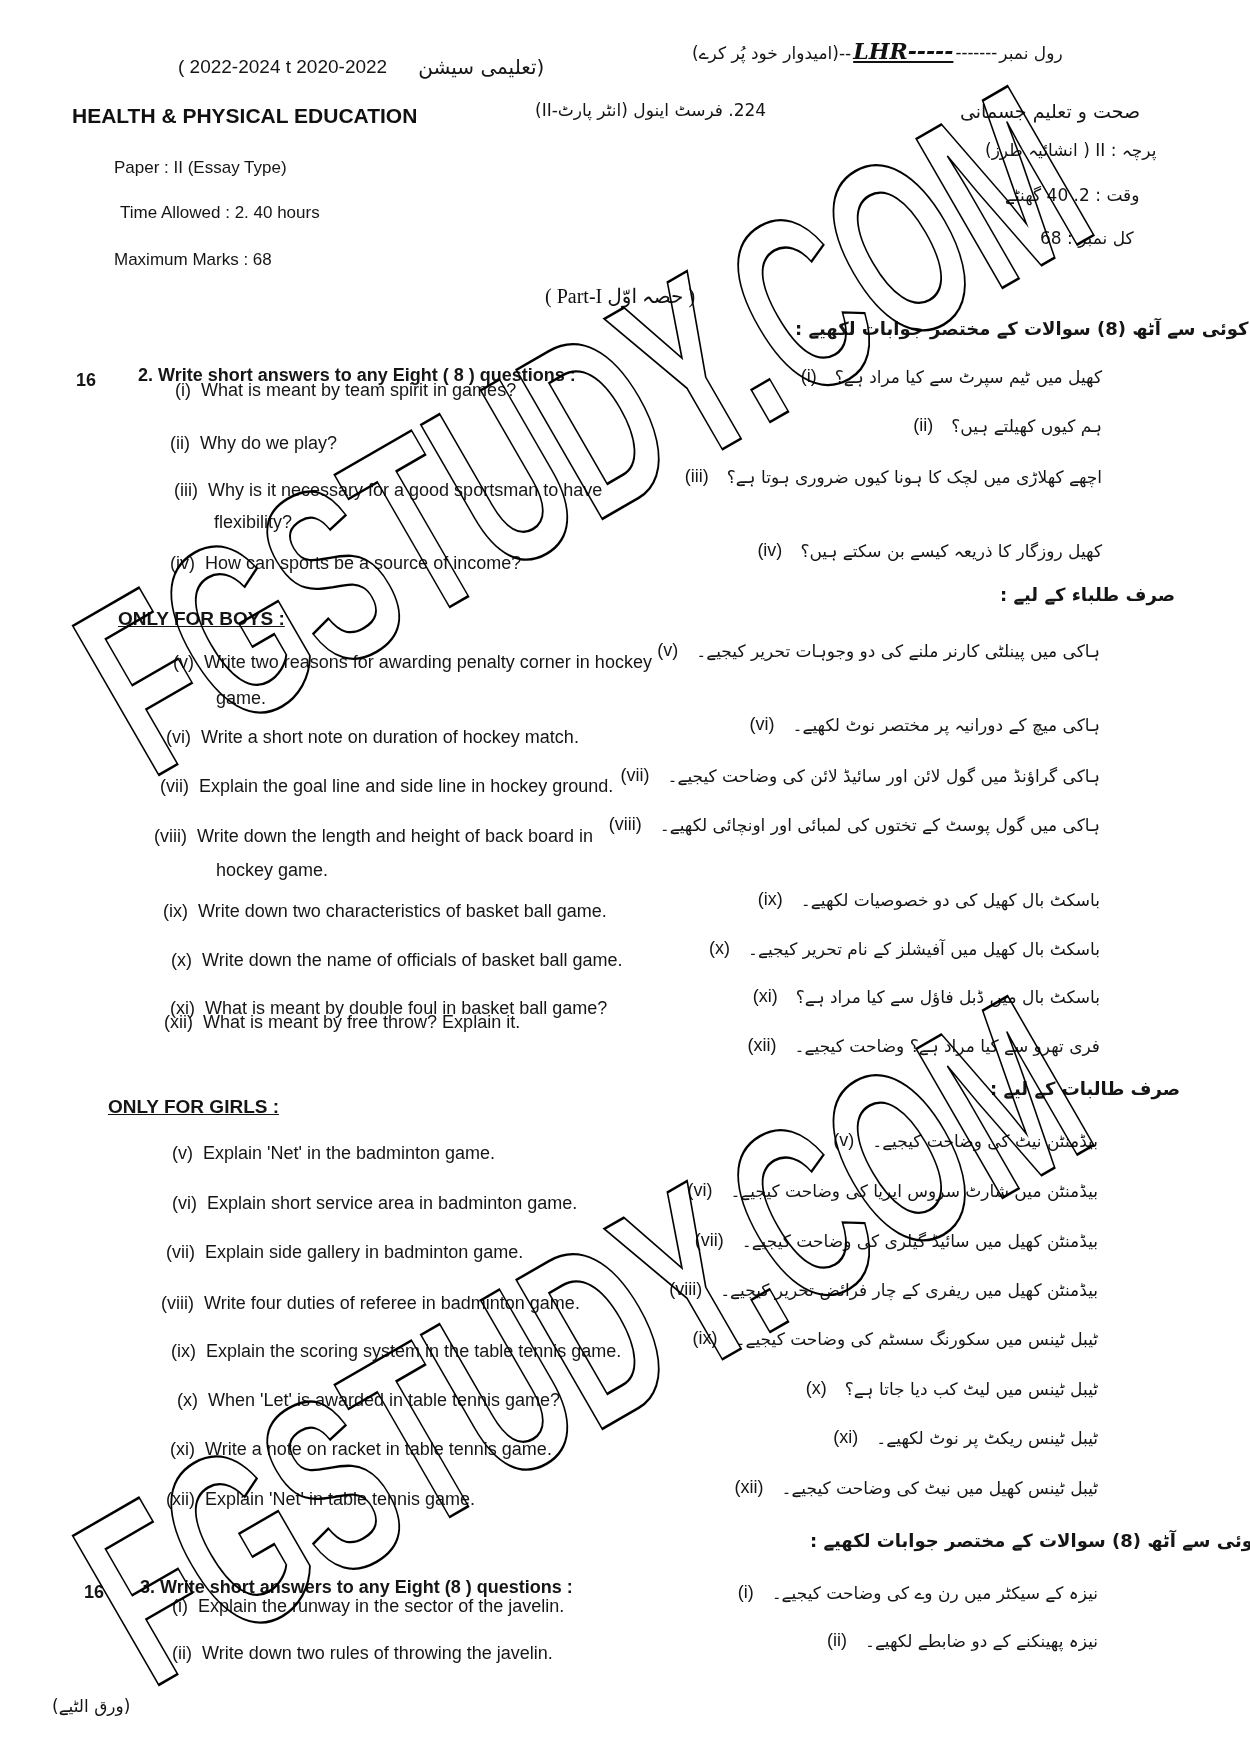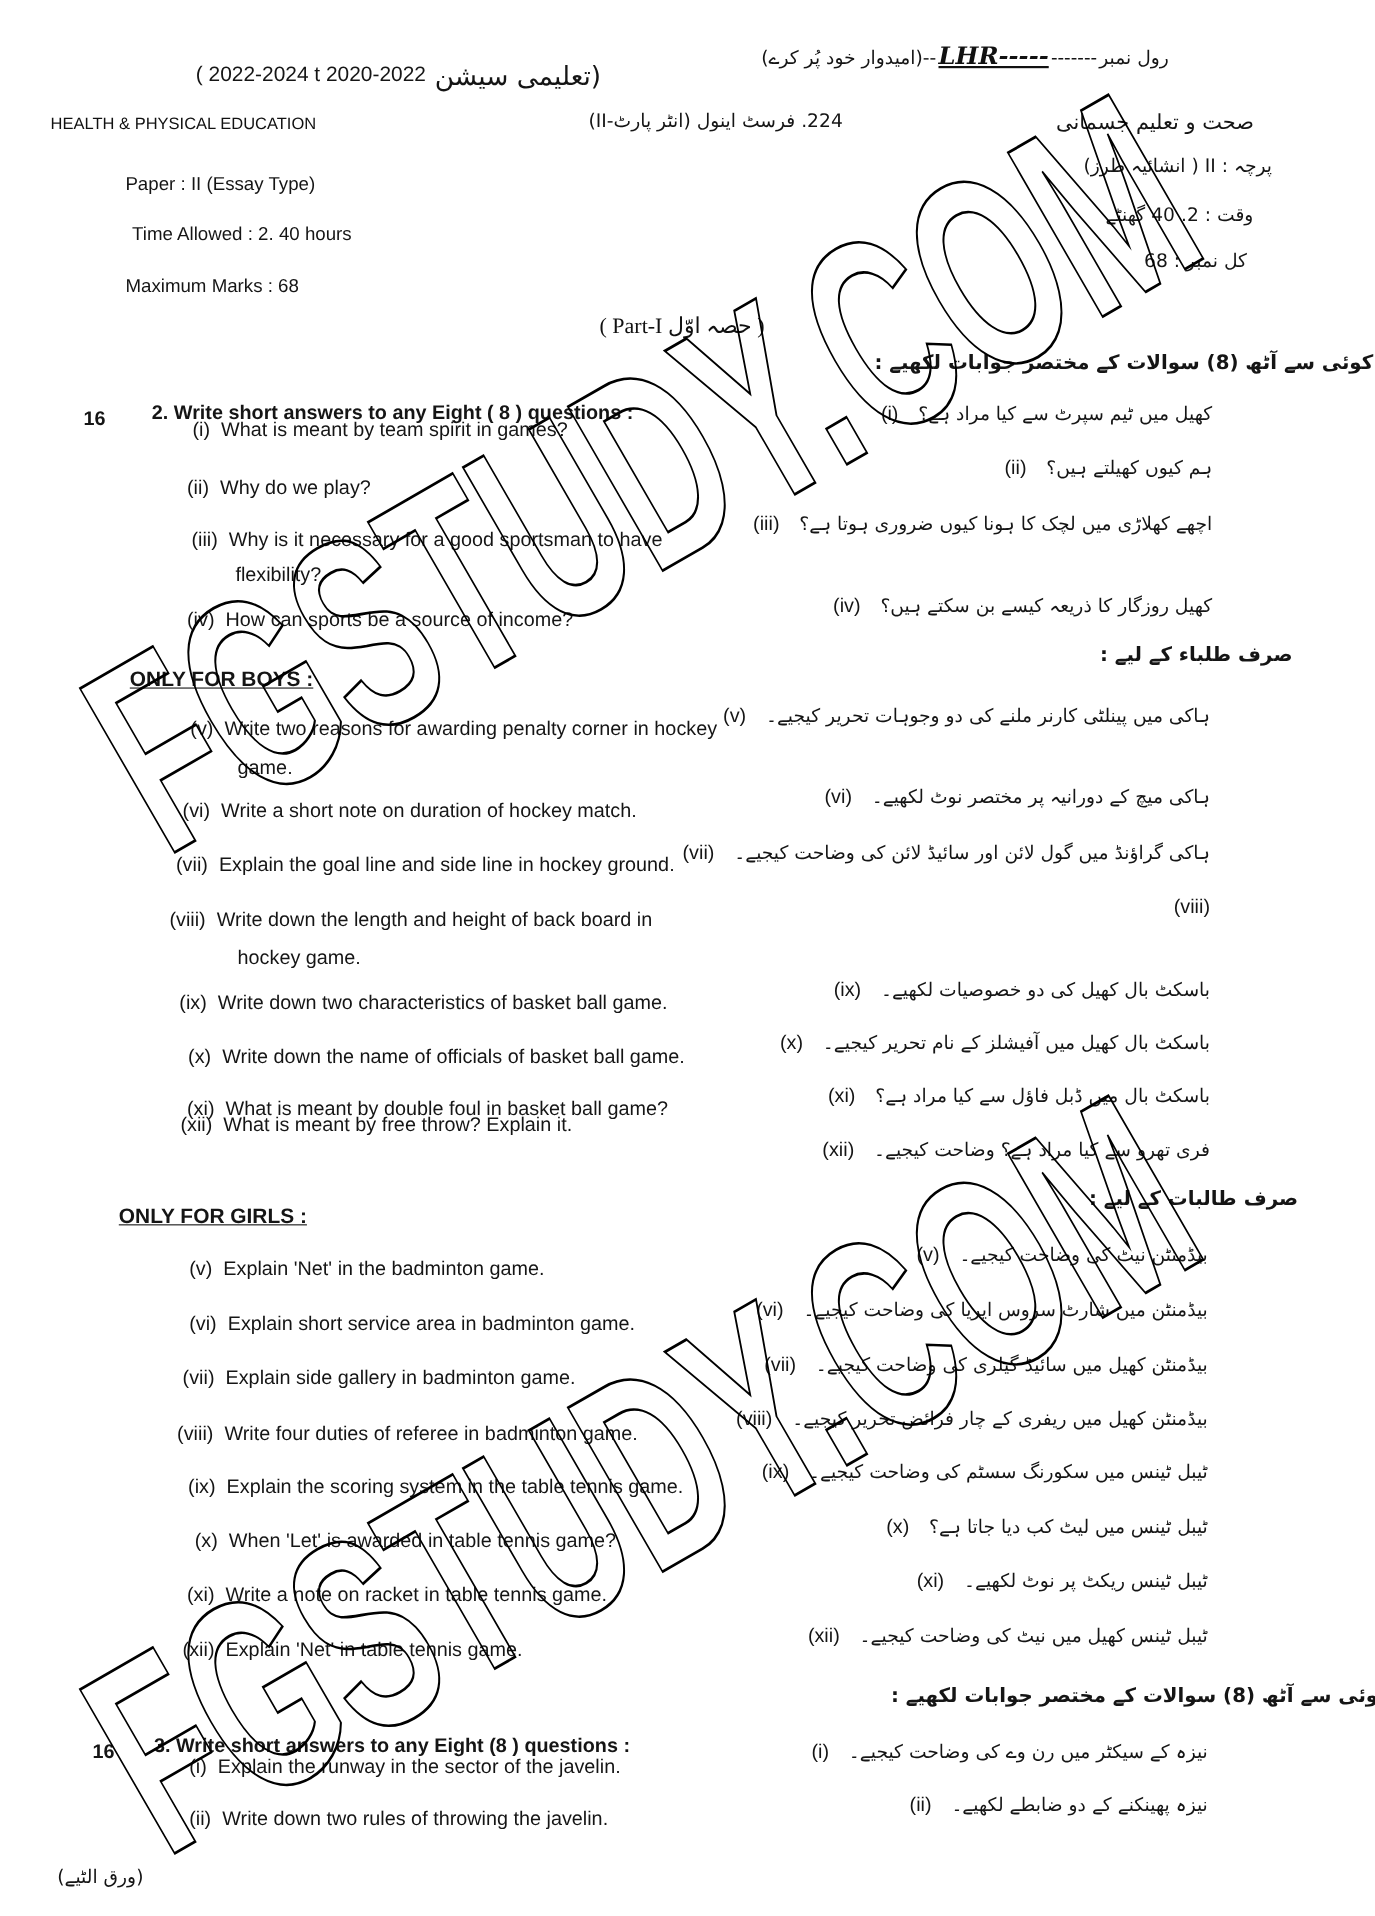--- a/index.html
+++ b/index.html
@@ -2,21 +2,21 @@
 <html><head>
   <meta charset="utf-8">
   <style>
     * { box-sizing: border-box; margin: 0; padding: 0; }
     html, body { width: 1250px; height: 1742px; background: #ffffff; overflow: hidden; }
     body { position: relative; font-family: "Liberation Sans", sans-serif; color: #111; }
     .abs { position: absolute; white-space: nowrap; }
     .en { font-family: "Liberation Sans", sans-serif; font-size: 18px; color: #151515; }
     .ur { font-family: "DejaVu Sans", sans-serif; direction: rtl; font-size: 17px; color: #151515; }
     .sess { font-size: 19px; }
-    .title { font-size: 15px; font-weight: normal; }
+    .title { font-size: 21px; font-weight: bold; margin-left: 26px; }
     .hdr { font-size: 17px; }
     .section { font-size: 19px; font-weight: bold; text-decoration: underline; }
     .qhead { font-size: 18px; font-weight: bold; margin-top: 32px; }
     .roll-hand { font-family: "DejaVu Serif", serif; font-style: italic; font-weight: bold; font-size: 22px; text-decoration: underline; }
     .part { font-family: "Liberation Serif", serif; font-size: 20px; }
     .ur-row { display: flex; flex-direction: row-reverse; align-items: center; gap: 18px; }
     .ur-roman { font-family: "Liberation Sans", sans-serif; direction: ltr; font-size: 18px; }
     .ur-head { font-weight: bold; font-size: 18px; }
     svg.wm { position: absolute; left: 0; top: 0; pointer-events: none; }
   </style>
@@ -25,21 +25,21 @@
 
 <div class="abs" style="left:692px; top:38px; display:flex; flex-direction:row-reverse; align-items:baseline; gap:2px;">
   <span class="ur">رول نمبر</span>
   <span class="en">-------</span>
   <span class="roll-hand">LHR-----</span>
   <span class="ur">--(امیدوار خود پُر کرے)</span>
 </div>
 
 <div class="abs" style="left:178px; top:55px; display:flex; align-items:center; gap:8px;">
   <span class="en sess">( 2022-2024 t 2020-2022</span>
-  <span class="ur" style="font-size:24px;">(تعلیمی سیشن</span>
+  <span class="ur" style="font-size:20px;margin-left:23px;">(تعلیمی سیشن</span>
 </div>
 
 <div class="abs title" style="left:46px; top:104px;">HEALTH &amp; PHYSICAL EDUCATION</div>
 <div class="abs ur" style="left:535px; top:100px;">224. فرسٹ اینول (انٹر پارٹ-II)</div>
 <div class="abs ur" style="left:960px; top:100px; font-size:19px;">صحت و تعلیم جسمانی</div>
 
 <div class="abs en hdr" style="left:114px; top:158px;">Paper : II (Essay Type)</div>
 <div class="abs en hdr" style="left:120px; top:203px;">Time Allowed : 2. 40 hours</div>
 <div class="abs en hdr" style="left:114px; top:250px;">Maximum Marks : 68</div>
 
@@ -133,20 +133,21 @@
 <div class="abs ur ur-row" style="right:150px; top:714px;">
   <span class="ur-roman">(vi)</span>
   <span>ہاکی میچ کے دورانیہ پر مختصر نوٹ لکھیے۔</span>
 </div>
 <div class="abs ur ur-row" style="right:150px; top:765px;">
   <span class="ur-roman">(vii)</span>
   <span>ہاکی گراؤنڈ میں گول لائن اور سائیڈ لائن کی وضاحت کیجیے۔</span>
 </div>
 <div class="abs ur ur-row" style="right:150px; top:814px;">
   <span class="ur-roman">(viii)</span>
+  <span>ہاکی میں گول پوسٹ کے تختوں کی لمبائی اور اونچائی لکھیے۔</span>
 </div>
 <div class="abs ur ur-row" style="right:150px; top:889px;">
   <span class="ur-roman">(ix)</span>
   <span>باسکٹ بال کھیل کی دو خصوصیات لکھیے۔</span>
 </div>
 <div class="abs ur ur-row" style="right:150px; top:938px;">
   <span class="ur-roman">(x)</span>
   <span>باسکٹ بال کھیل میں آفیشلز کے نام تحریر کیجیے۔</span>
 </div>
 <div class="abs ur ur-row" style="right:150px; top:986px;">

